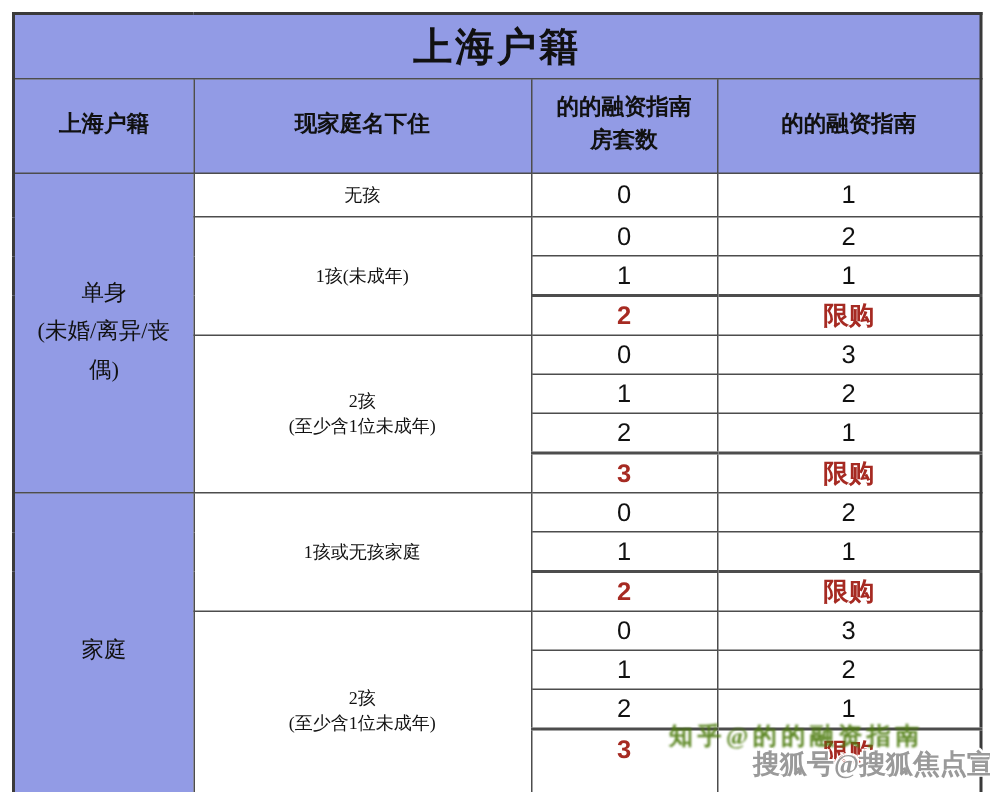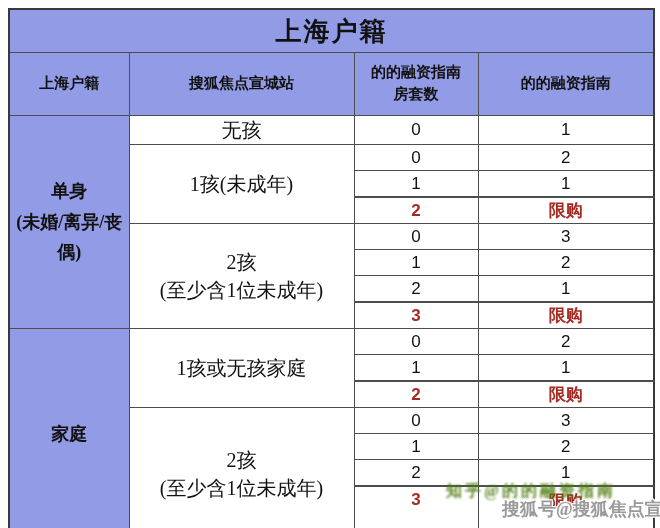--- a/index.html
+++ b/index.html
@@ -42,27 +42,27 @@
   td.colhead{
     background:var(--blue);
     height:62px;
     font-size:15px;
     font-weight:bold;
     white-space:pre-line;
     line-height:1.45;
   }
   td.subject{
     background:var(--blue);
-    font-size:18px;
-    font-weight:bold;
+    font-size:15px;
+    font-weight:normal;
     white-space:pre-line;
     line-height:1.7;
   }
   td.children{
-    font-size:20px;
+    font-size:12px;
     white-space:pre-line;
     line-height:1.4;
   }
   td.num{
     font-family:"Liberation Sans", sans-serif;
     font-size:17px;
     height:25px;
   }
   td.cnword{font-family:Liberation Mono, monospace;}
   tr.first-data td.num{height:28px;}
@@ -110,21 +110,21 @@
       <col class="c4">
     </colgroup>
 
   <tbody>
       <tr>
     <td colspan="4" class="title">上海户籍</td>
   </tr>
 
   <tr>
     <td class="colhead">上海户籍</td>
-    <td class="colhead">搜狐焦点宣城站</td>
+    <td class="colhead">现家庭名下住</td>
     <td class="colhead">的的融资指南
 房套数</td>
     <td class="colhead">的的融资指南</td>
   </tr>
 
   <tr class="first-data">
     <td class="subject" rowspan="8">单身
 (未婚/离异/丧
 偶)</td>
     <td class="children">无孩</td>

